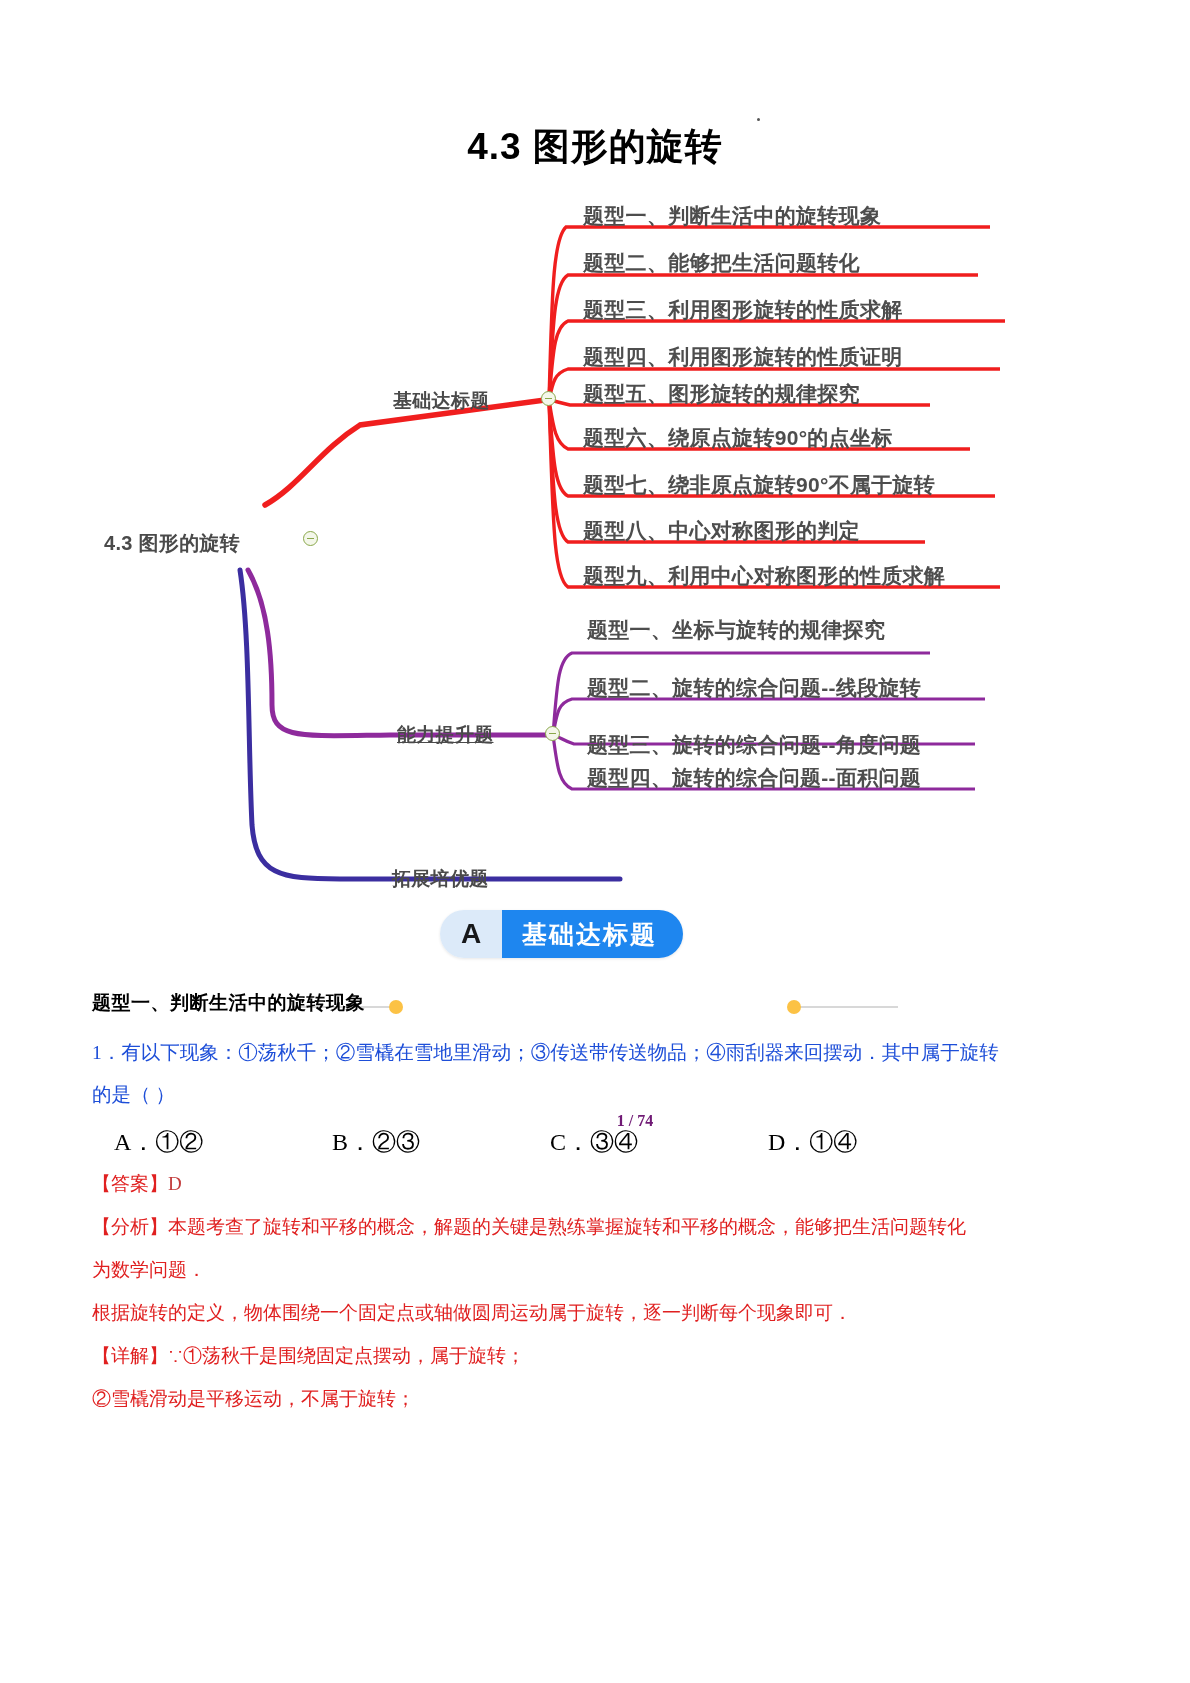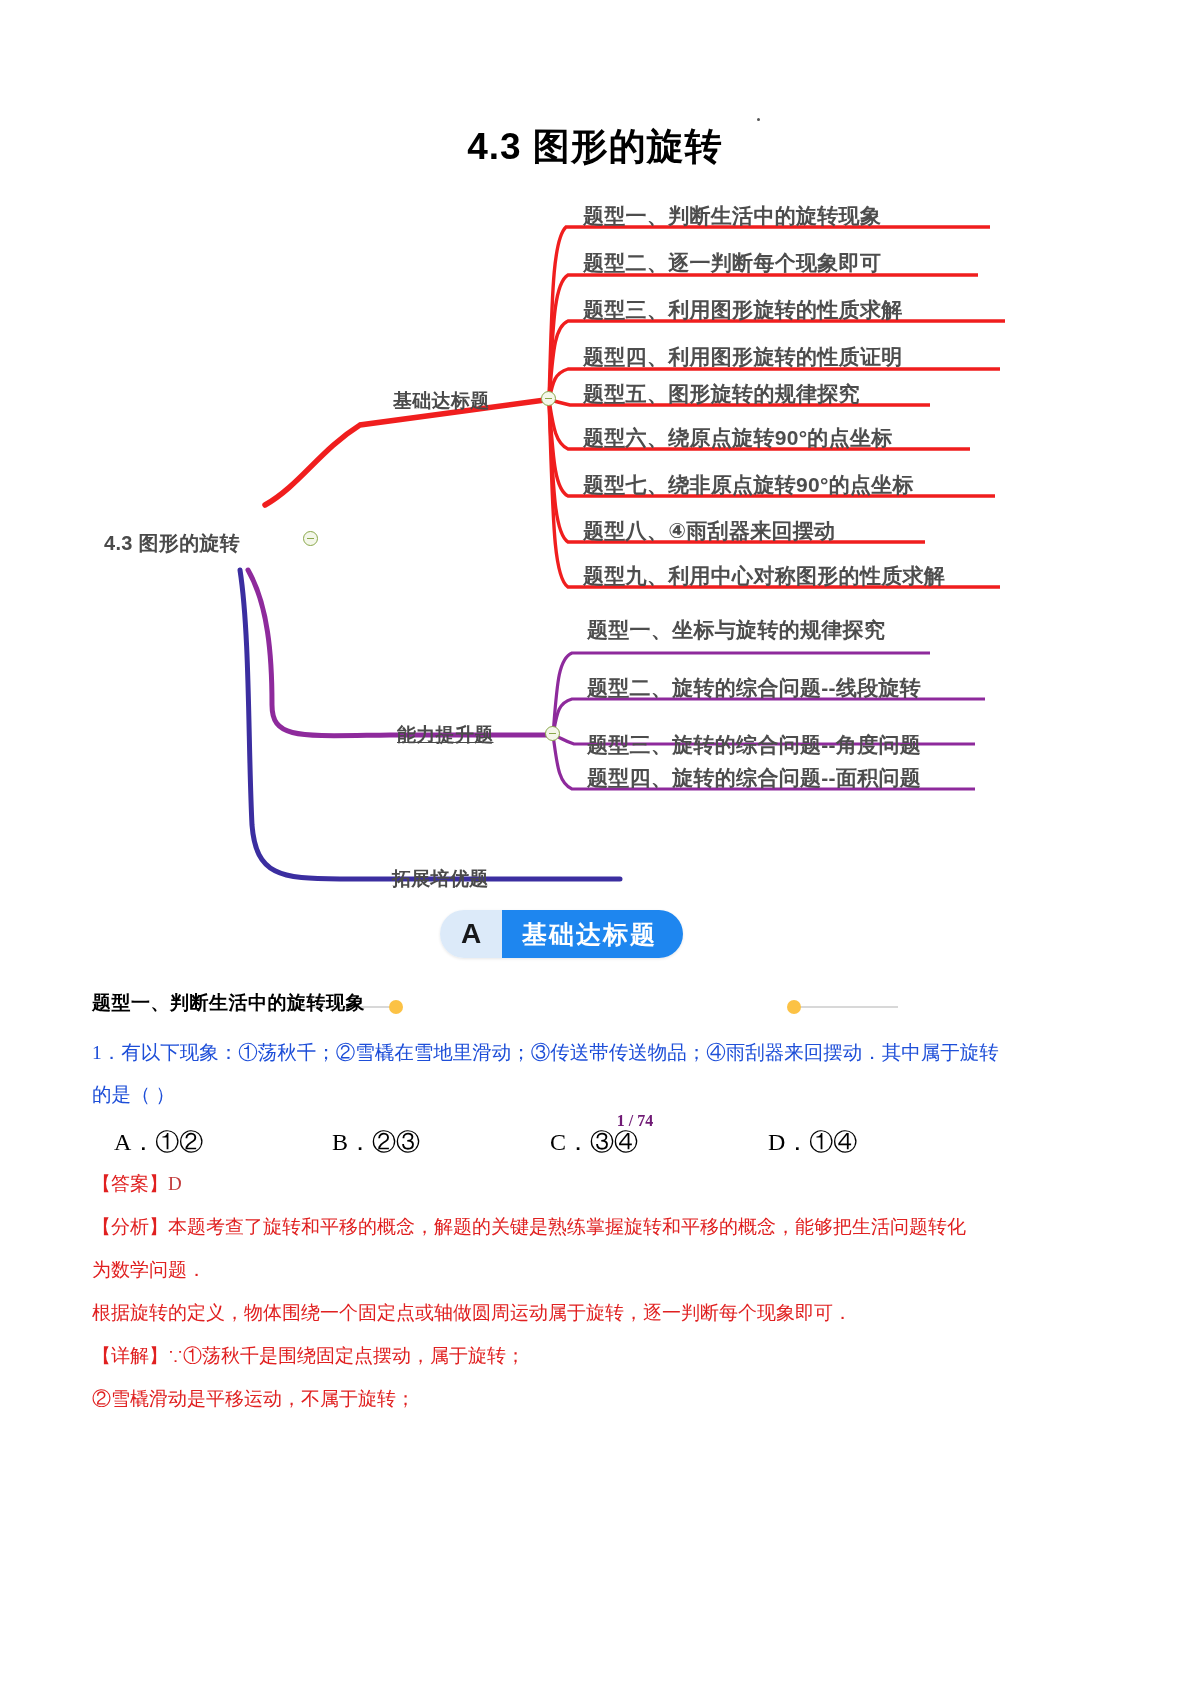--- a/index.html
+++ b/index.html
@@ -228,27 +228,27 @@
 
     <div class="node branch" style="left:393px; top:203px;">基础达标题</div>
     <div class="collapse" style="left:541px; top:206px;"></div>
 
     <div class="node branch" style="left:397px; top:537px;text-decoration:underline;">能力提升题</div>
     <div class="collapse" style="left:545px; top:541px;"></div>
 
     <div class="node branch" style="left:392px; top:681px;">拓展培优题</div>
 
     <div class="node leaf" style="left:583px; top:17px;">题型一、判断生活中的旋转现象</div>
-    <div class="node leaf" style="left:583px; top:64px;">题型二、逐一判断每个现象即可</div>
+    <div class="node leaf" style="left:583px; top:64px;">题型二、能够把生活问题转化</div>
     <div class="node leaf" style="left:583px; top:111px;">题型三、利用图形旋转的性质求解</div>
     <div class="node leaf" style="left:583px; top:158px;">题型四、利用图形旋转的性质证明</div>
     <div class="node leaf" style="left:583px; top:195px;">题型五、图形旋转的规律探究</div>
     <div class="node leaf" style="left:583px; top:239px;">题型六、绕原点旋转90°的点坐标</div>
-    <div class="node leaf" style="left:583px; top:286px;">题型七、绕非原点旋转90°的点坐标</div>
-    <div class="node leaf" style="left:583px; top:332px;">题型八、④雨刮器来回摆动</div>
+    <div class="node leaf" style="left:583px; top:286px;">题型七、绕非原点旋转90°不属于旋转</div>
+    <div class="node leaf" style="left:583px; top:332px;">题型八、中心对称图形的判定</div>
     <div class="node leaf" style="left:583px; top:377px;">题型九、利用中心对称图形的性质求解</div>
 
     <div class="node leaf" style="left:587px; top:431px;">题型一、坐标与旋转的规律探究</div>
     <div class="node leaf" style="left:587px; top:489px;">题型二、旋转的综合问题--线段旋转</div>
     <div class="node leaf" style="left:587px; top:546px;">题型三、旋转的综合问题--角度问题</div>
     <div class="node leaf" style="left:587px; top:579px;">题型四、旋转的综合问题--面积问题</div>
   </div>
 
   <div class="badge-row">
     <div class="badge-line left"></div>

